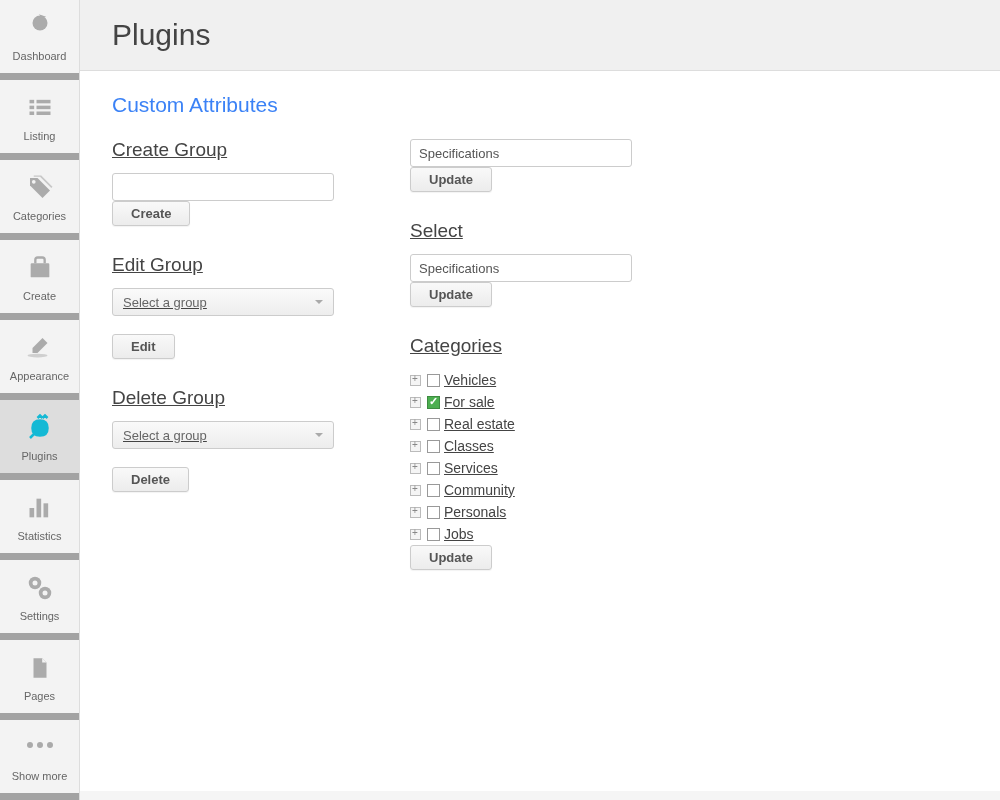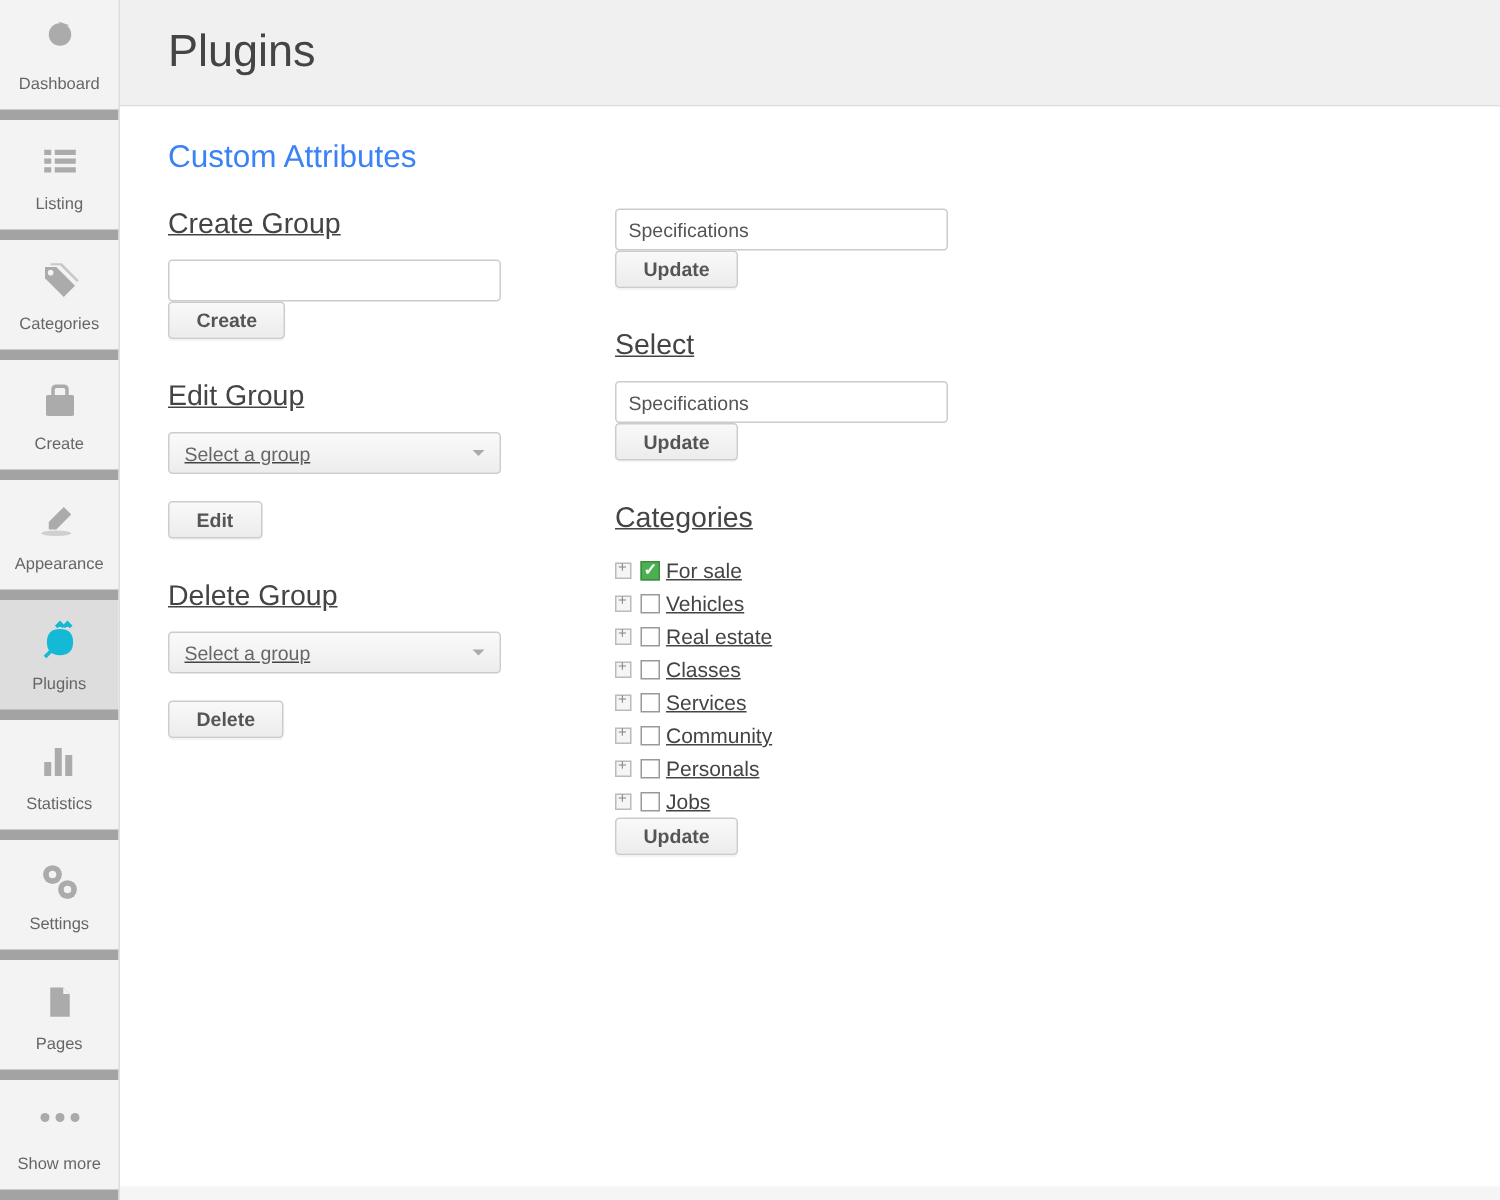--- a/index.html
+++ b/index.html
@@ -366,31 +366,31 @@
         <input type="text" class="text-input" value="Specifications" style="">
         <br>
         <button class="btn">Update</button>
       </div>
 
       <div class="form-group">
         <h3>Categories</h3>
         <ul class="cat-list" id="cat-list">
             <li class="cat-item">
               <div class="expand-box"></div>
+              <div class="cat-checkbox"></div>
+              <span>Vehicles</span>
+            </li>
+            <li class="cat-item">
+              <div class="expand-box"></div>
               <div class="cat-checkbox checked"></div>
               <span>For sale</span>
             </li>
             <li class="cat-item">
               <div class="expand-box"></div>
               <div class="cat-checkbox"></div>
-              <span>Vehicles</span>
-            </li>
-            <li class="cat-item">
-              <div class="expand-box"></div>
-              <div class="cat-checkbox"></div>
               <span>Real estate</span>
             </li>
             <li class="cat-item">
               <div class="expand-box"></div>
               <div class="cat-checkbox"></div>
               <span>Classes</span>
             </li>
             <li class="cat-item">
               <div class="expand-box"></div>
               <div class="cat-checkbox"></div>

